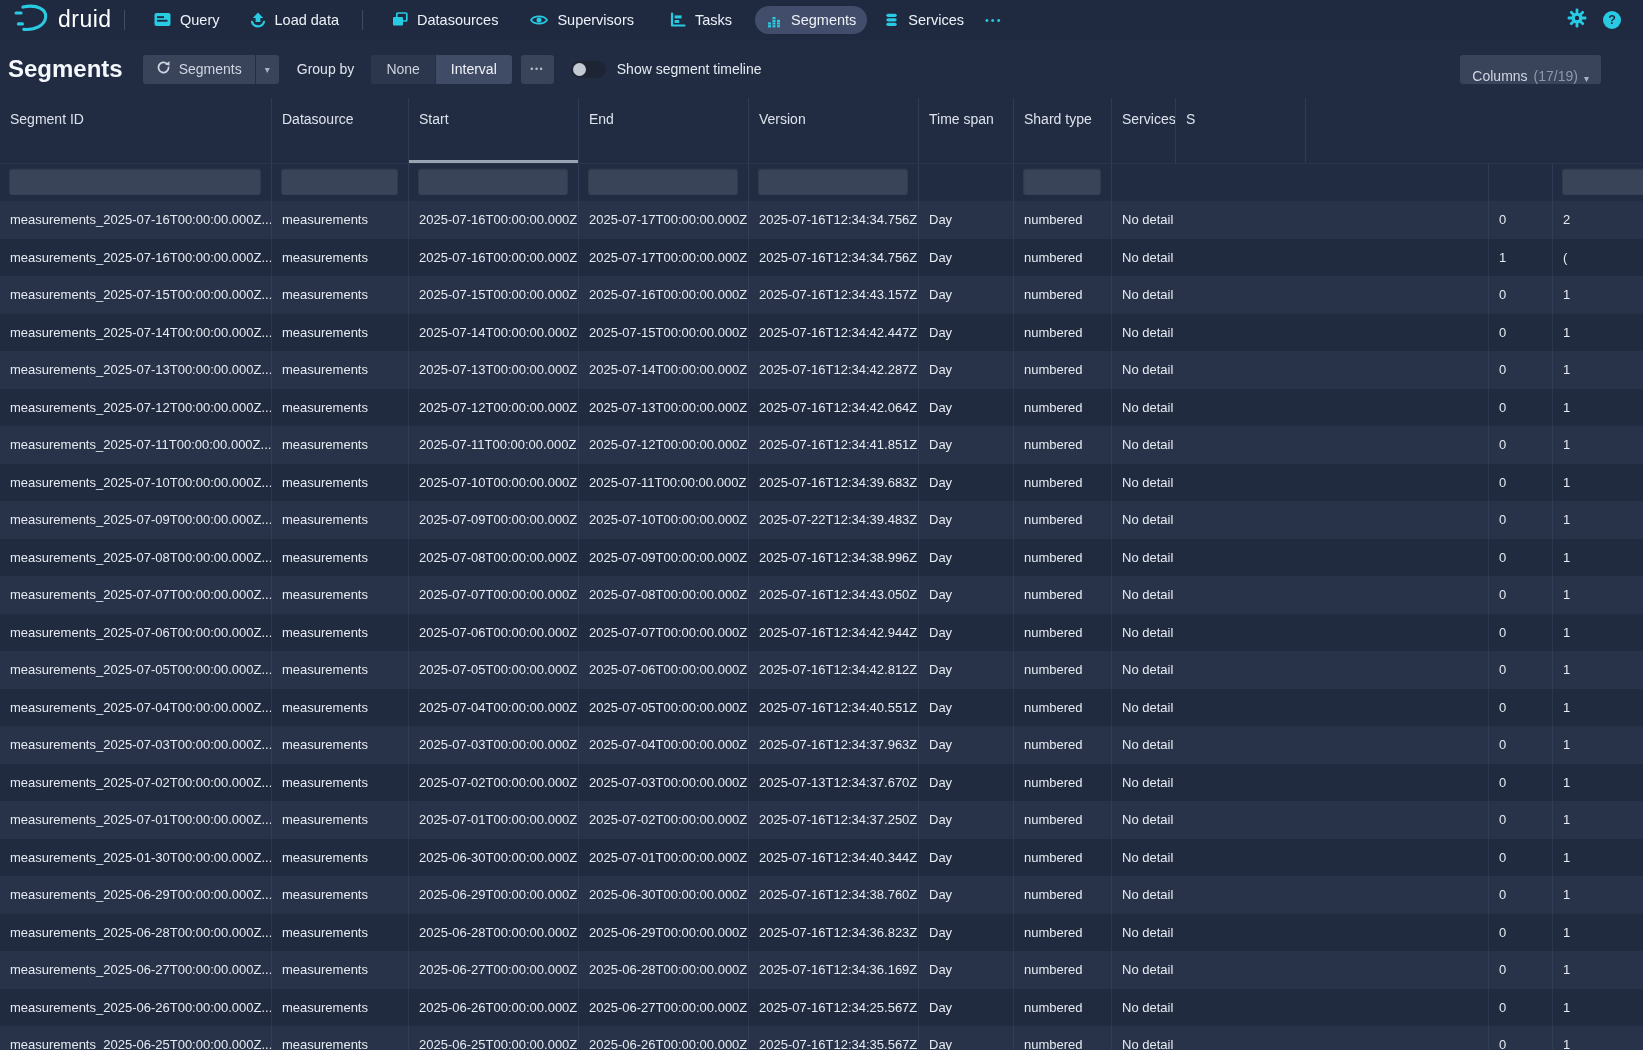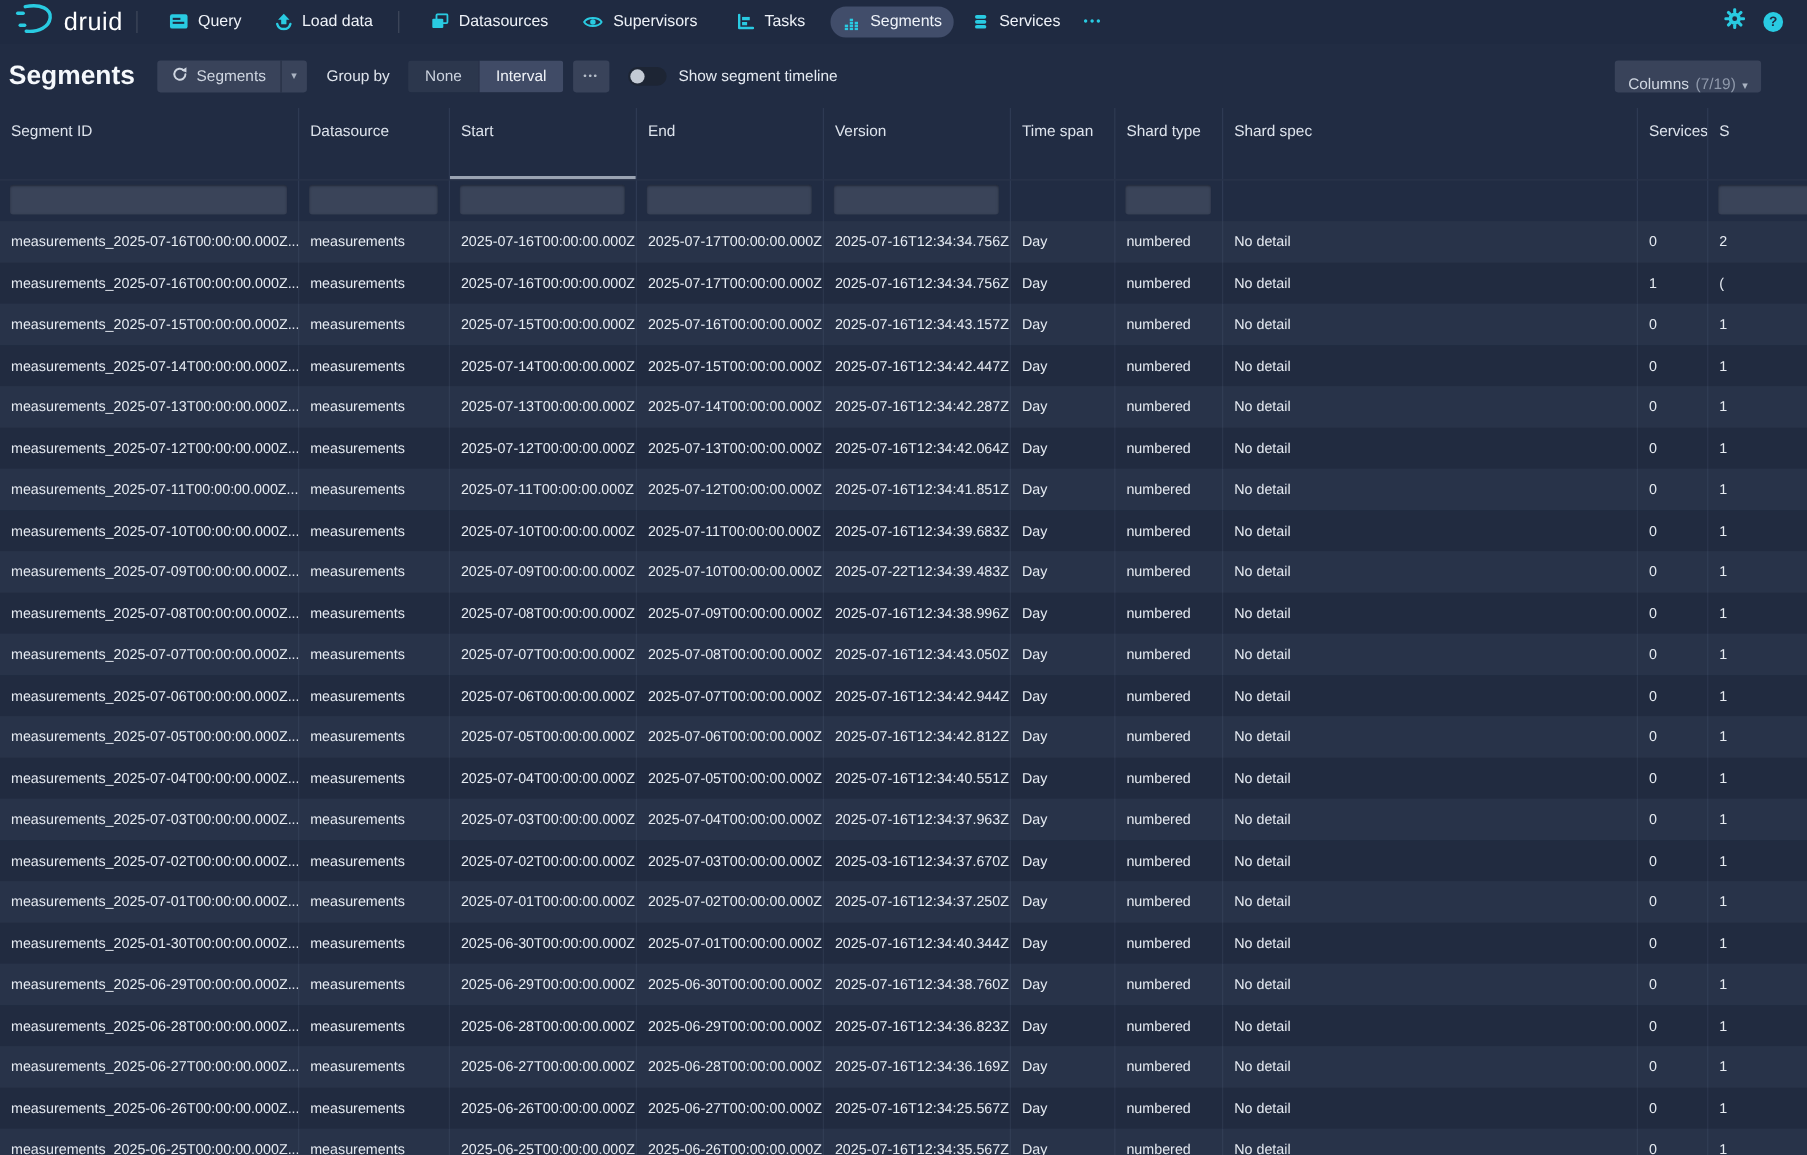--- a/index.html
+++ b/index.html
@@ -219,35 +219,34 @@
       <span>•••</span>
     </button>
 
     <div class="toggle">
       <div class="toggle-knob"></div>
     </div>
     <span class="toggle-label">Show segment timeline</span>
 
     <button class="columns-btn">
       <span>Columns</span>
-      <span class="cnt">(7/19)</span>
+      <span class="cnt">(17/19)</span>
       <span class="caret">▾</span>
     </button>
   </div>
 
   <div class="table">
     <div class="thead-row">
         <div class="th" style="width: 272px;"><span>Segment ID</span></div>
         <div class="th" style="width: 137px;"><span>Datasource</span></div>
         <div class="th" style="width: 170px;"><span>Start</span><div class="sort-underline"></div></div>
         <div class="th" style="width: 170px;"><span>End</span></div>
         <div class="th" style="width: 170px;"><span>Version</span></div>
         <div class="th" style="width: 95px;"><span>Time span</span></div>
         <div class="th" style="width: 98px;"><span>Shard type</span></div>
-        <div class="th" style="width: 377px;"><span>Shard spec</span></div>
         <div class="th" style="width: 64px;"><span>Services...</span></div>
         <div class="th" style="width: 130px;"><span>S</span></div>
       </div>
     <div class="filter-row">
         <div class="fc" style="width: 272px;">
           <input class="filter-input" style="">
         </div>
         <div class="fc" style="width: 137px;">
           <input class="filter-input" style="">
         </div>
@@ -449,21 +448,21 @@
           <div class="td" style="width: 98px;">numbered</div>
           <div class="td" style="width: 377px;">No detail</div>
           <div class="td" style="width: 64px;">0</div>
           <div class="td" style="width: 130px;">1</div>
         </div>
         <div class="tr even">
           <div class="td" style="width: 272px;">measurements_2025-07-02T00:00:00.000Z...</div>
           <div class="td" style="width: 137px;">measurements</div>
           <div class="td" style="width: 170px;">2025-07-02T00:00:00.000Z</div>
           <div class="td" style="width: 170px;">2025-07-03T00:00:00.000Z</div>
-          <div class="td" style="width: 170px;">2025-03-16T12:34:37.670Z</div>
+          <div class="td" style="width: 170px;">2025-07-13T12:34:37.670Z</div>
           <div class="td" style="width: 95px;">Day</div>
           <div class="td" style="width: 98px;">numbered</div>
           <div class="td" style="width: 377px;">No detail</div>
           <div class="td" style="width: 64px;">0</div>
           <div class="td" style="width: 130px;">1</div>
         </div>
         <div class="tr odd">
           <div class="td" style="width: 272px;">measurements_2025-07-01T00:00:00.000Z...</div>
           <div class="td" style="width: 137px;">measurements</div>
           <div class="td" style="width: 170px;">2025-07-01T00:00:00.000Z</div>

